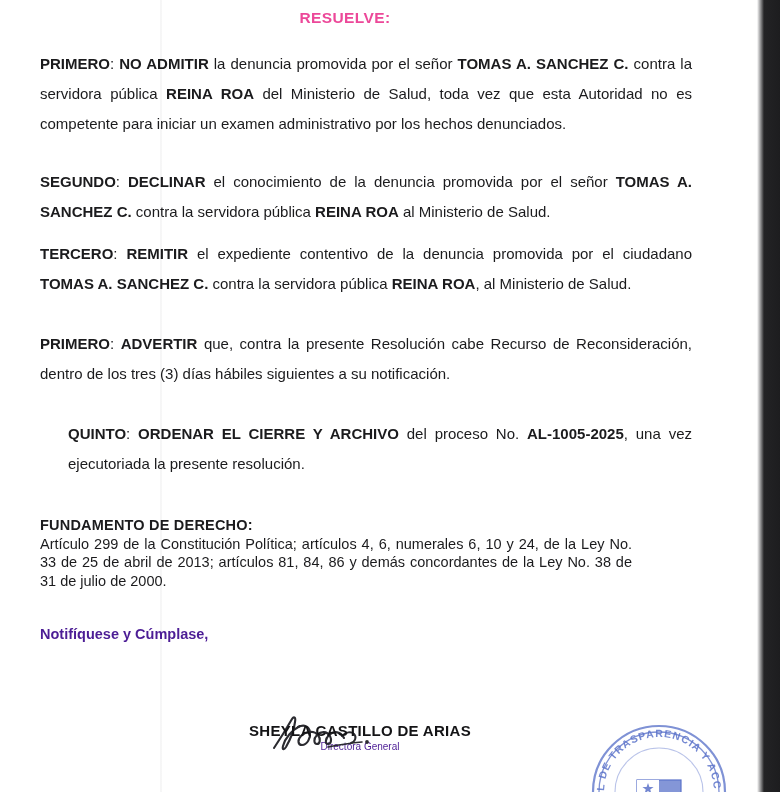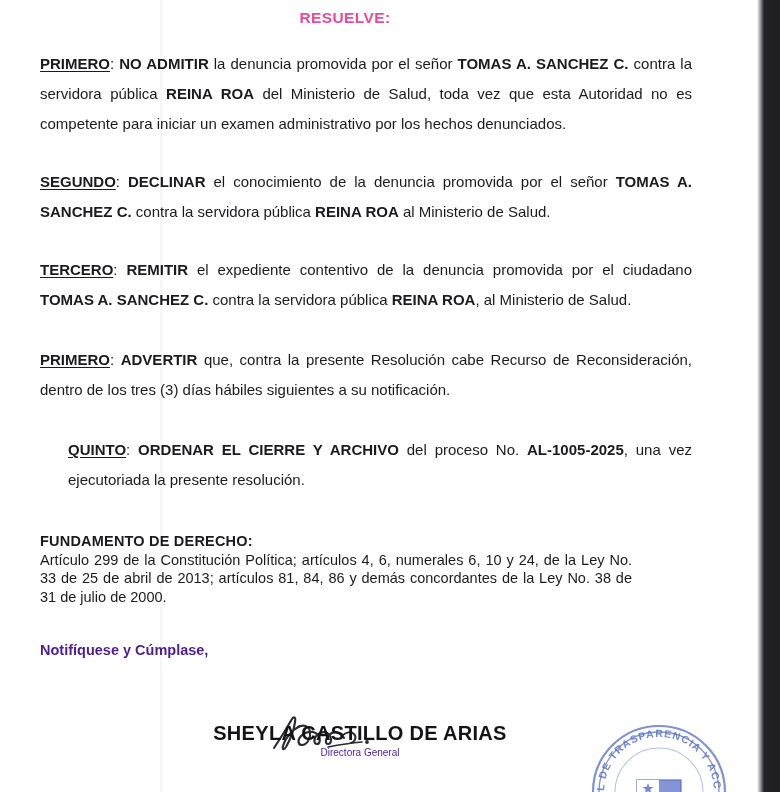--- a/index.html
+++ b/index.html
@@ -66,27 +66,26 @@
   .clause {
     font-size: 15px;
     line-height: 30px;
     text-align: justify;
     color: #1b1b1d;
     margin: 0;
   }
 
   .clause-primero   { margin-top: 22px; }
   .clause-segundo   { margin-top: 28px; }
-  .clause-tercero   { margin-top: 28px; }
+  .clause-tercero   { margin-top: 12px; }
   .clause-cuarto    { margin-top: 30px; }
   .clause-quinto    { margin-top: 30px; margin-left: 28px; }
 
   .lead {
     font-weight: bold;
-    text-decoration: underline;
     text-underline-offset: 2px;
   }
   .strong {
     font-weight: bold;
   }
 
   .fundamento {
     margin-top: 37px;
     font-size: 14.5px;
     line-height: 18.5px;
@@ -119,21 +118,21 @@
   }
   .signature-mark {
     position: absolute;
     left: 68px;
     top: -8px;
     width: 130px;
     height: 40px;
     pointer-events: none;
   }
   .signer-name {
-    font-size: 20px;
+    font-size: 15px;
     font-weight: bold;
     letter-spacing: 0.3px;
     color: #141416;
     position: relative;
     z-index: 2;
   }
   .signer-title {
     font-size: 10px;
     color: #4c1d95;
     margin-top: 2px;

